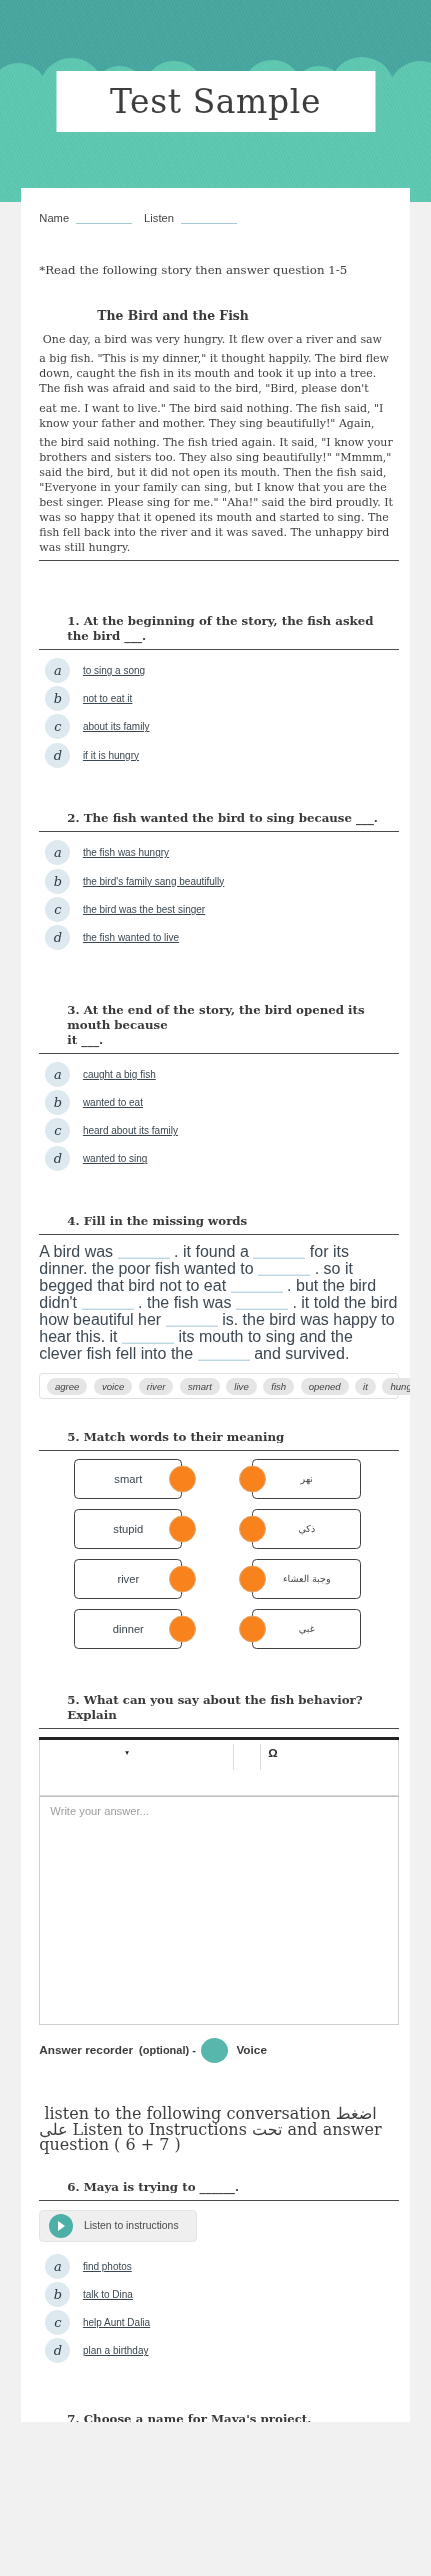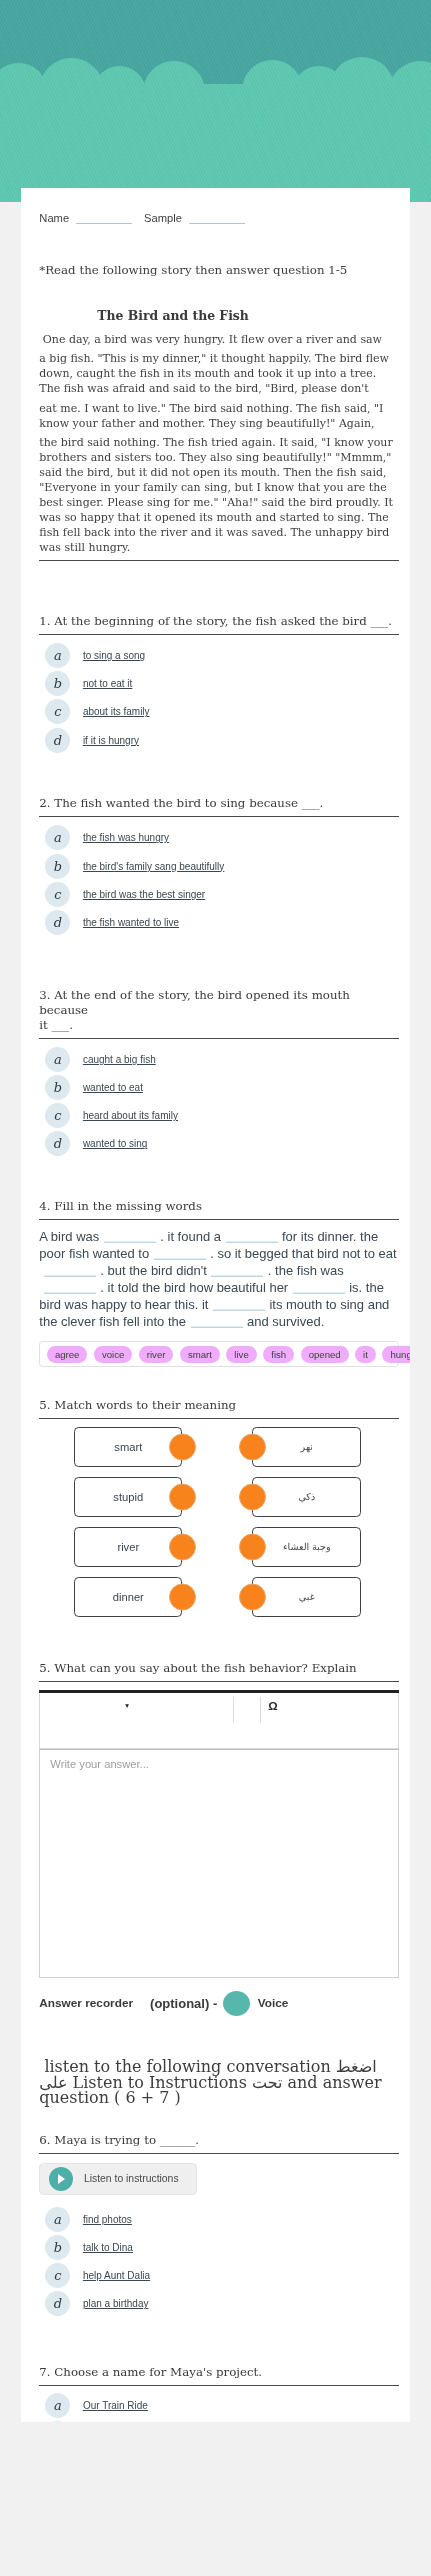--- a/index.html
+++ b/index.html
@@ -48,45 +48,45 @@
   .instruction { margin-top:39px; font-size:11.8px; color:#3d3d3d; }
 
   .story-title { margin-top:31px; padding-left:58px; font-size:12.4px; font-weight:700; color:#3a3a3a; }
   .story { margin-top:9px; }
   .story p { font-size:11px; line-height:15px; color:#3f3f3f; margin-bottom:4.5px; }
 
   hr.qline { border:none; border-top:1.1px solid #4A4A4A; margin-top:5px; }
   hr.story-line { border:none; border-top:1.1px solid #4A4A4A; margin-top:4.5px; }
 
   .question { }
-  .q-title { font-size:11.8px; line-height:15px; font-weight:400; color:#3a3a3a; }
+  .q-title { font-size:11.8px; line-height:15px; font-weight:700; color:#3a3a3a;margin-left:28px; }
 
   
   .options { margin-top:7.9px; margin-left:6.2px; }
   .option-row { display:flex; align-items:center; height:26px; margin-bottom:2.2px; }
   .opt-circle {
     width:25px; height:25px; border-radius:50%; background:#DDE9EF;
     display:flex; align-items:center; justify-content:center; flex:0 0 25px;
   }
   .opt-letter { font-family:"DejaVu Serif",serif; font-style:italic; font-size:13px; color:#2E3B42; }
   .opt-label { margin-left:12.4px; font-size:10px; color:#3A4750;text-decoration:underline; }
 
   
-  .fill-par { margin-top:7.9px; font-size:13px; line-height:17px; color:#3C4852; }
+  .fill-par { margin-top:7.9px; font-size:16px; line-height:17px; color:#3C4852; }
   .fill-blank {
     display:inline-block; width:52px; height:11.2px; margin:0 4.5px;
     border-bottom:0.6px solid #9FC6D6; transform:translateY(1.7px);
   }
   .word-bank {
     margin-top:11.2px; border:0.6px solid #E0E0E0; border-radius:3.4px;
     padding:3.9px 6.7px; display:flex; gap:6.7px; align-items:center; min-height:23.6px;
   }
   .pill {
-    background:#f0abfc; border-radius:8.4px; padding:2.8px 7.9px;
-    font-size:9.6px; color:#3F3F3F; white-space:nowrap;
+    background:#e5e5e5; border-radius:8.4px; padding:2.8px 7.9px;
+    font-size:9.6px; color:#3F3F3F; white-space:nowrap;font-style:italic;
   }
 
   
   .match-grid { margin-top:7.3px; margin-left:35px; }
   .match-row { display:flex; margin-bottom:10px; }
   .match-box {
     position:relative; height:40px; border:0.8px solid #3F3F3F; border-radius:4.5px;
     display:flex; align-items:center; justify-content:center;
   }
   .match-box.left  { width:108px; }
@@ -110,21 +110,21 @@
   .tb-omega { position:absolute; left:228px; top:5.6px; font-size:11.8px; font-weight:700; color:#2e2e2e; cursor:pointer; }
   .editor-body {
     height:229px; background:#fff; border:0.6px solid #D0D0D0; border-top:0.6px solid #BFBFBF;
     padding:7.9px 10px;
   }
   .placeholder { font-size:11.2px; color:#9E9E9E; }
 
   
   .recorder-row { margin-top:12.4px; display:flex; align-items:center; }
   .rec-label { font-size:11.8px; font-weight:700; color:#3B3B3B;text-align:center; }
-  .rec-optional { font-size:13px; font-weight:700; color:#3B3B3B; margin-left:17px; }
+  .rec-optional { font-size:11px; font-weight:700; color:#3B3B3B; margin-left:6px; }
   .rec-circle { width:27px; height:25px; border-radius:50%; background:#58B7AC; margin:0 7.9px 0 5.6px; }
   .rec-voice { font-size:11.8px; font-weight:700; color:#3B3B3B; }
 
   .listen-note { margin-top:43px; font-size:16px; line-height:15.7px; color:#3d3d3d; }
 
   
   .listen-btn {
     margin-top:9px; width:158px; height:32px; background:#EFEFEF;
     border:0.6px solid #E3E3E3; border-radius:4.5px;
     display:flex; align-items:center; cursor:pointer;
@@ -149,29 +149,32 @@
 <header class="hero">
   <div class="hero-strip"></div>
   <div class="cloud" style="left:-11.2px;top:63px;width:59px;height:59px"></div>
   <div class="cloud" style="left:39px;top:58px;width:65px;height:65px"></div>
   <div class="cloud" style="left:93px;top:66px;width:53px;height:53px"></div>
   <div class="cloud" style="left:143px;top:61px;width:62px;height:62px"></div>
   <div class="cloud" style="left:242px;top:60px;width:61px;height:61px"></div>
   <div class="cloud" style="left:292px;top:66px;width:54px;height:54px"></div>
   <div class="cloud" style="left:329px;top:57px;width:66px;height:66px"></div>
   <div class="cloud" style="left:388px;top:61px;width:65px;height:65px"></div>
+  <div class="title-box">
+    <h1 class="serif">Test Sample</h1>
+  </div>
 </header>
 
 <main class="card">
 
   <div class="name-row">
     <span>Name</span>
     <span class="uline"></span>
     <span class="gap"></span>
-    <span>Sample</span>
+    <span>Listen</span>
     <span class="uline"></span>
   </div>
 
   <p class="instruction serif">*Read the following story then answer question 1-5</p>
 
   <h3 class="story-title serif">The Bird and the Fish</h3>
   <div class="story serif" id="story-container">
       <p>&nbsp;One day, a bird was very hungry. It flew over a river and saw</p>
       <p>a big fish. "This is my dinner," it thought happily. The bird flew down, caught the fish in its mouth and took it up into a tree. The fish was afraid and said to the bird, "Bird, please don't</p>
       <p>eat me. I want to live." The bird said nothing. The fish said, "I know your father and mother. They sing beautifully!" Again,</p>

